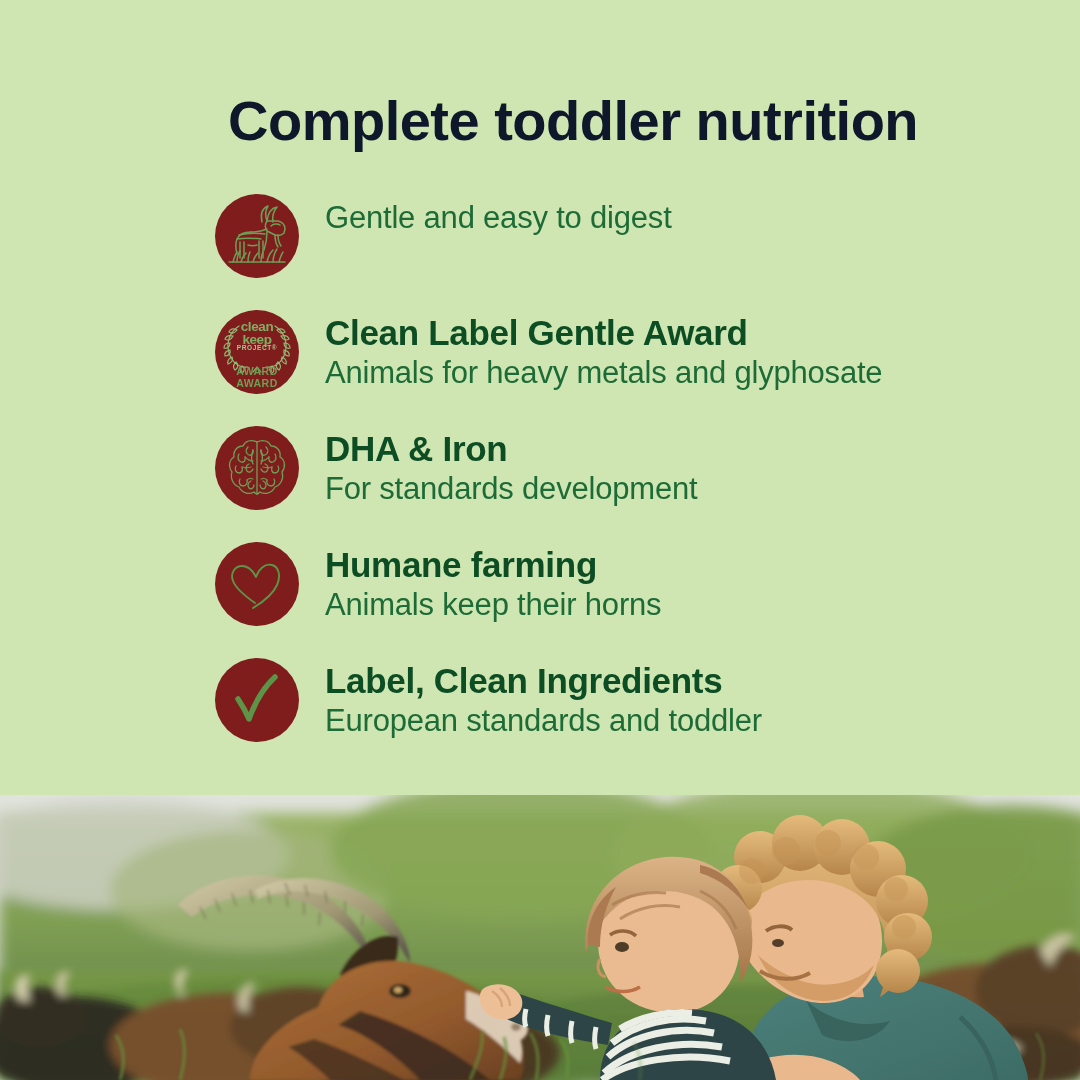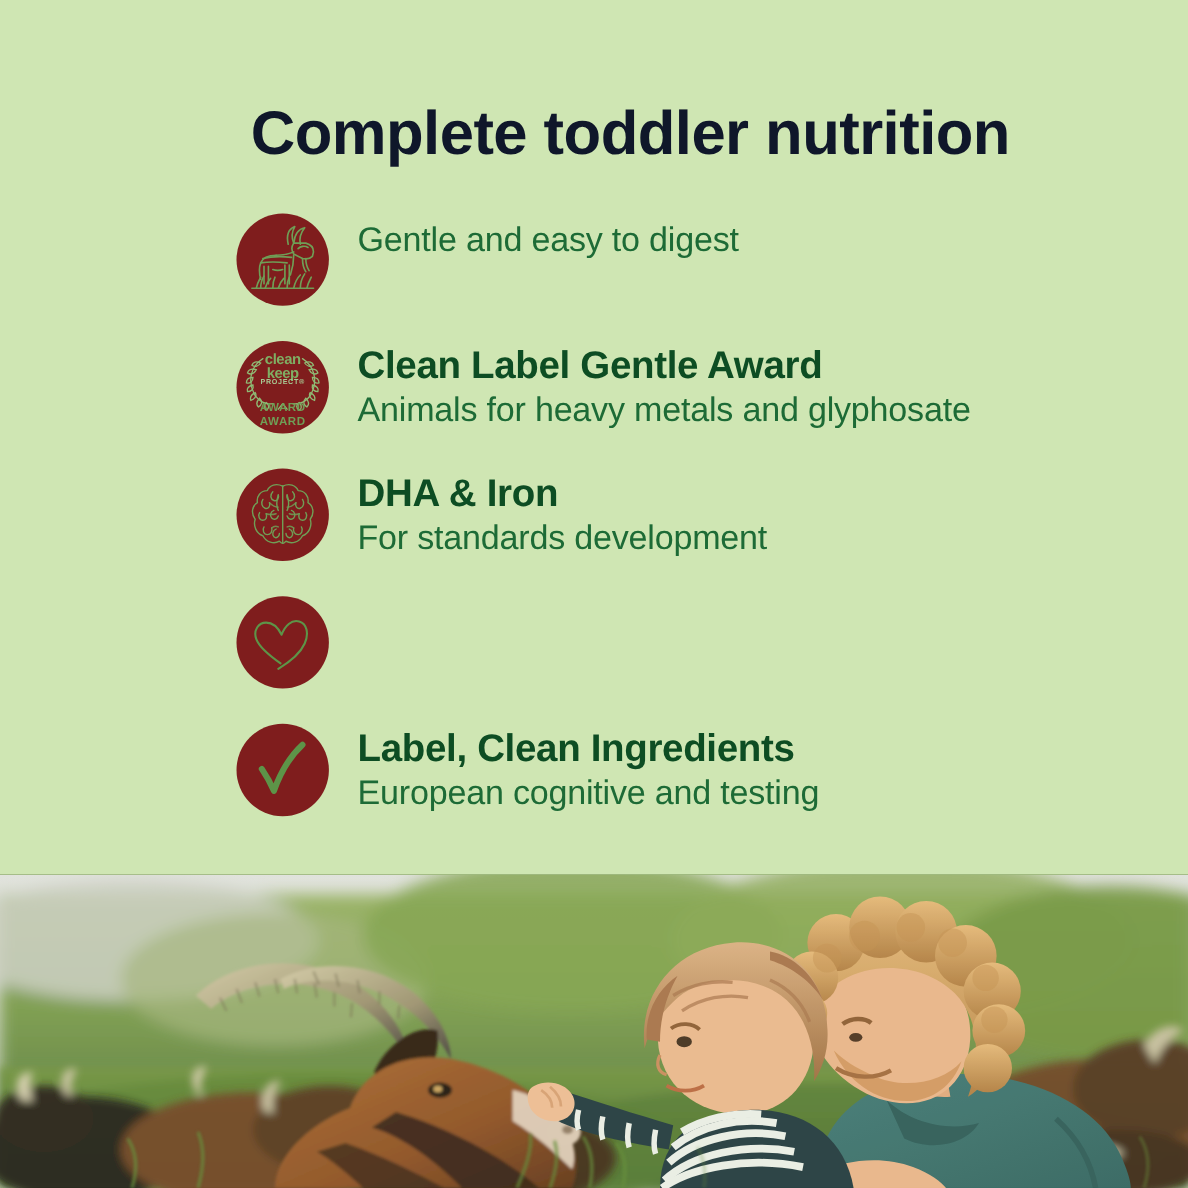--- a/index.html
+++ b/index.html
@@ -261,31 +261,35 @@
               <path d="M40 61
                        C30 54 21 47 18 39
                        C15 31 20 24 27 24
                        C33 24 38 29 41 35
                        C44 27 50 21 57 23
                        C64 25 66 34 62 43
                        C58 52 48 60 38 66"></path>
             </g>
           </svg>
         </div>
+        <div class="feature-text">
+          <div class="feature-title">Humane farming</div>
+          <div class="feature-sub">Animals keep their horns</div>
+        </div>
       </div>
 
       <div class="feature-row">
         <div class="icon-badge">
           <svg width="84" height="84" viewBox="0 0 84 84">
             <path d="M23 41 C27 47 31 54 34 61 C39 47 47 31 60 19" fill="none" stroke="#5d9448" stroke-width="5.5" stroke-linecap="round" stroke-linejoin="round"></path>
           </svg>
         </div>
         <div class="feature-text">
           <div class="feature-title">Label, Clean Ingredients</div>
-          <div class="feature-sub">European cognitive and testing</div>
+          <div class="feature-sub">European standards and toddler</div>
         </div>
       </div>
 
     </div>
   </div>
 
   <div class="photo">
     <svg width="1080" height="285" viewBox="0 0 1080 285">
       <defs>
         <linearGradient id="sky" x1="0" y1="0" x2="0" y2="1">

